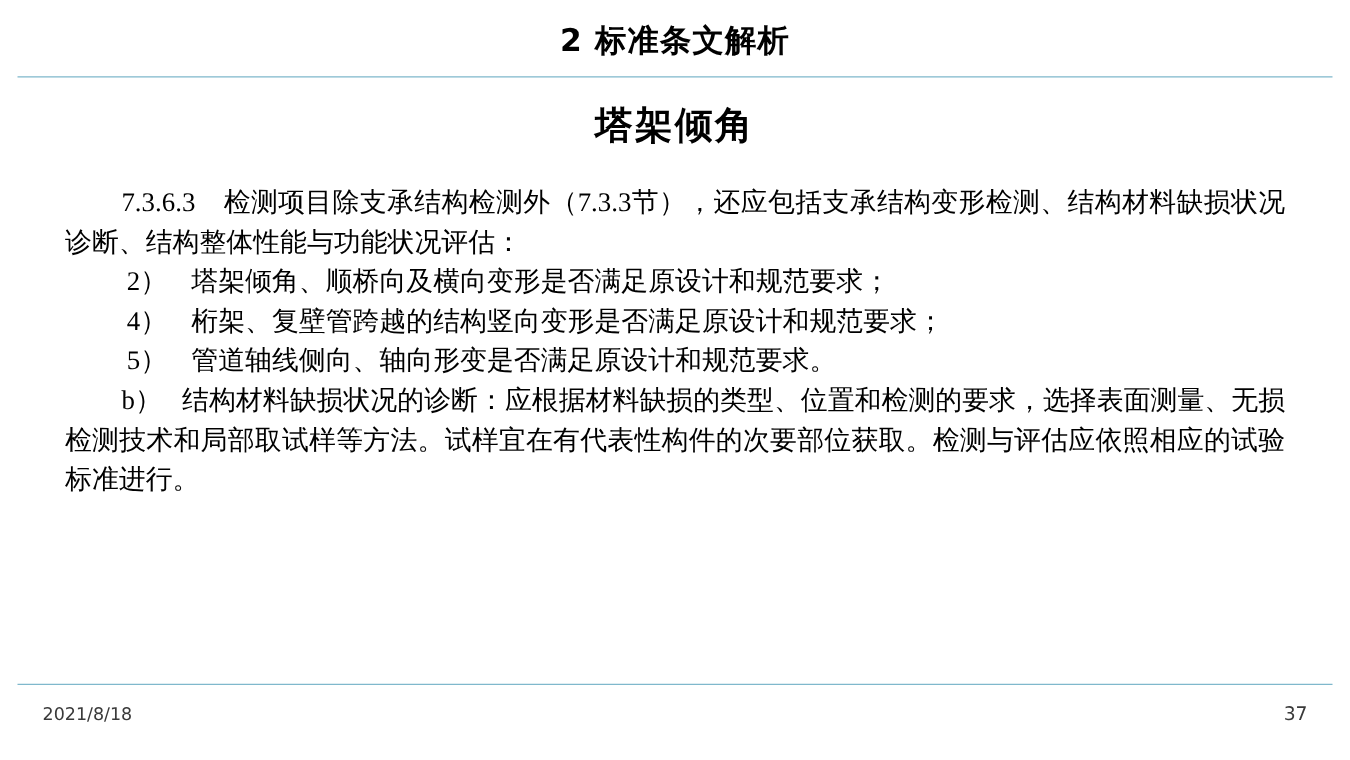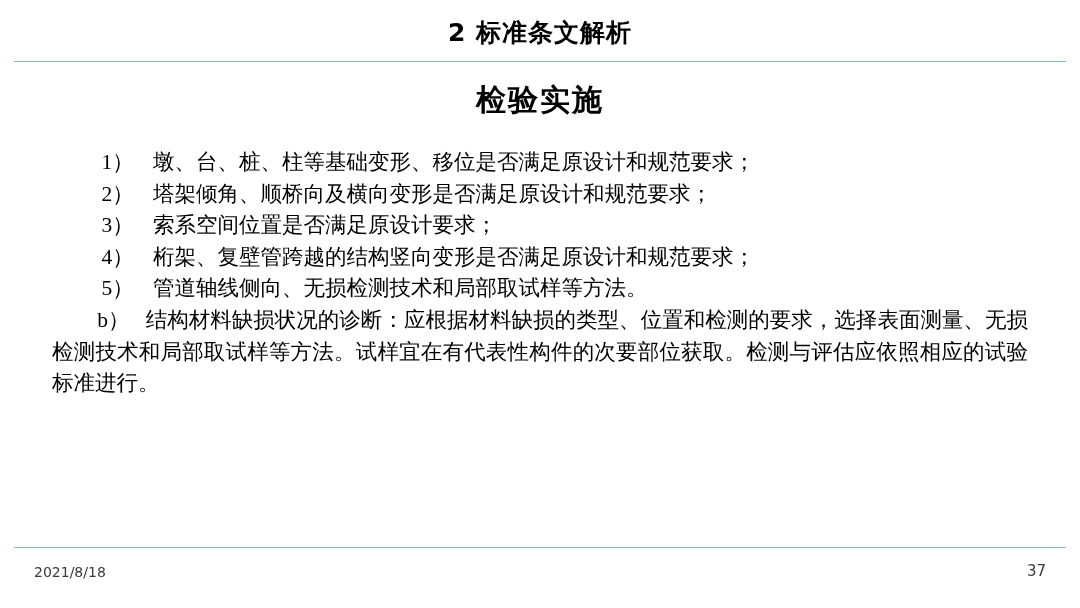--- a/index.html
+++ b/index.html
@@ -92,39 +92,36 @@
 </style>
 </head>
 <body>
 
 <div class="slide">
 
   <div class="slide-title">2  标准条文解析</div>
 
   <hr class="rule">
 
-  <div class="section-heading">检验实施</div>
+  <div class="section-heading">塔架倾角</div>
 
   <div class="body-area">
 
+    <p class="para para-indent">
+      <span>7.3.6.3</span>&nbsp;&nbsp;&nbsp;&nbsp;<span>检测项目除支承结构检测外（7.3.3节），还应包括支承结构变形检测、结构材料缺损状况诊断、结构整体性能与功能状况评估：</span>
+    </p>
 
     <p class="list-line">
-      <span class="marker">1）</span><span>墩、台、桩、柱等基础变形、移位是否满足原设计和规范要求；</span>
-    </p>
-    <p class="list-line">
       <span class="marker">2）</span><span>塔架倾角、顺桥向及横向变形是否满足原设计和规范要求；</span>
-    </p>
-    <p class="list-line">
-      <span class="marker">3）</span><span>索系空间位置是否满足原设计要求；</span>
     </p>
     <p class="list-line">
       <span class="marker">4）</span><span>桁架、复壁管跨越的结构竖向变形是否满足原设计和规范要求；</span>
     </p>
     <p class="list-line">
-      <span class="marker">5）</span><span>管道轴线侧向、无损检测技术和局部取试样等方法。</span>
+      <span class="marker">5）</span><span>管道轴线侧向、轴向形变是否满足原设计和规范要求。</span>
     </p>
 
     <p class="para para-indent">
       <span>b）</span>&nbsp;&nbsp;&nbsp;<span>结构材料缺损状况的诊断：应根据材料缺损的类型、位置和检测的要求，选择表面测量、无损检测技术和局部取试样等方法。试样宜在有代表性构件的次要部位获取。检测与评估应依照相应的试验标准进行。</span>
     </p>
 
   </div>
 
   <hr class="rule-bottom">
 

